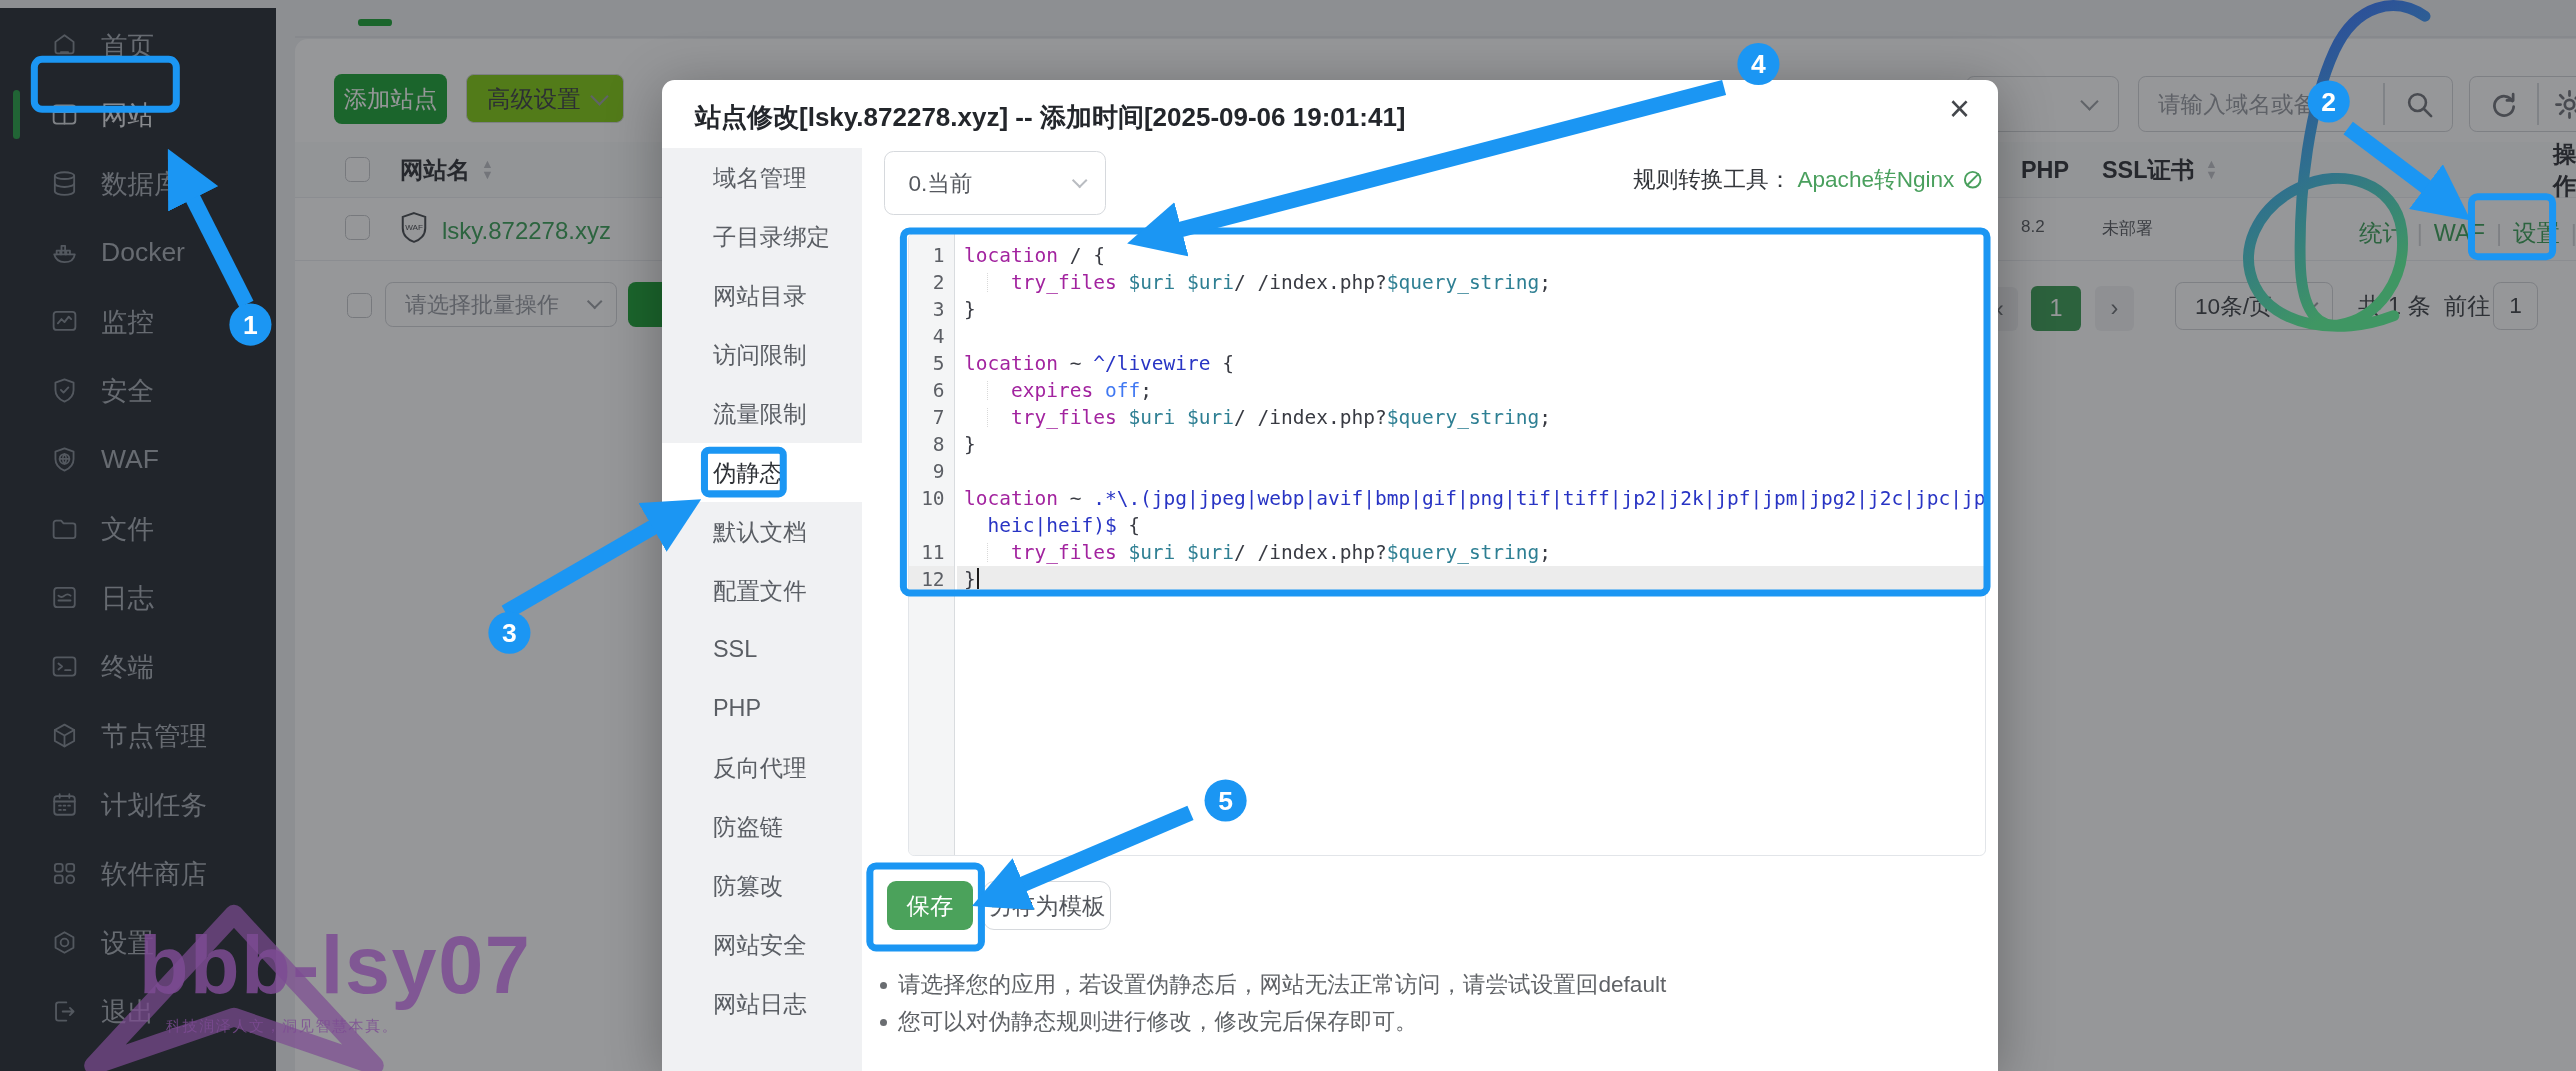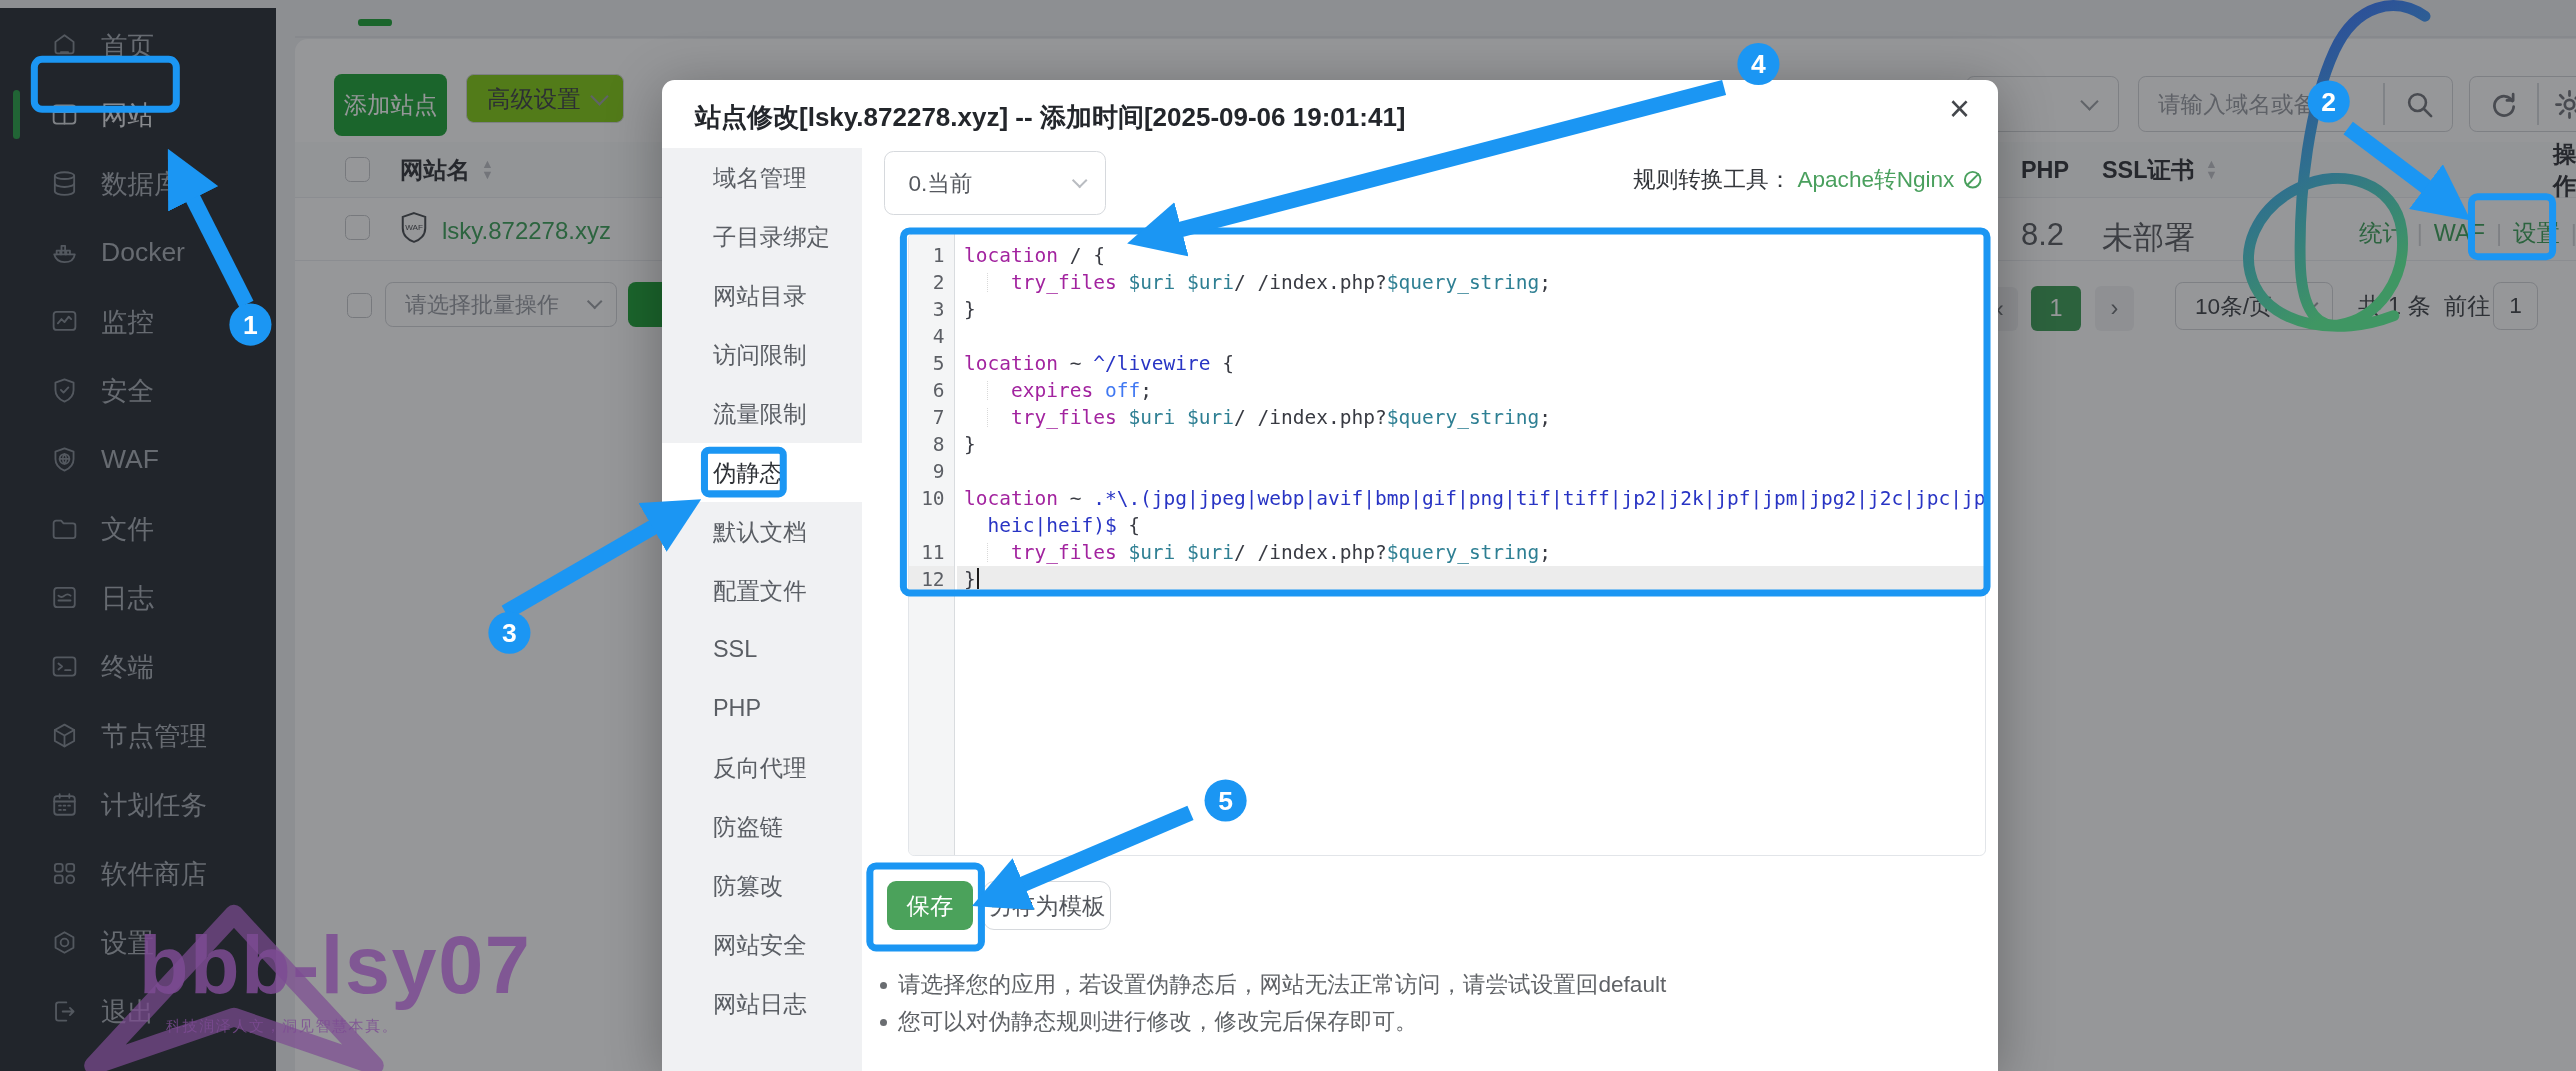--- a/index.html
+++ b/index.html
@@ -23,21 +23,21 @@
   .hline{height:1.6px;background:#e4e6e9;}
   .btn{display:flex;align-items:center;justify-content:center;font-size:23.4px;border-radius:7.8px;box-sizing:border-box;}
   .btn-green{background:#20a53a;color:#fff;}
   .btn-plain{background:#84cc16;border:1.6px solid #d2d5d9;color:#3f4247;}
   .ctrl{background:#fff;border:1.6px solid #d3d5d9;border-radius:7.8px;box-sizing:border-box;
         display:flex;align-items:center;font-size:22.6px;color:#9a9da4;}
   .chev{width:11px;height:11px;border-right:2.3px solid #9da0a6;border-bottom:2.3px solid #9da0a6;
         transform:rotate(45deg);display:inline-block;flex:none;}
   .cbx{width:25px;height:25px;border:1.6px solid #c6c8cc;border-radius:5.5px;background:#fff;box-sizing:border-box;}
   .th{font-size:23.4px;color:#33363b;font-weight:bold;display:flex;align-items:center;}
-  .td{font-size:31px;color:#5b5e63;}
+  .td{font-size:17px;color:#5b5e63;}
   .sorter{display:inline-flex;flex-direction:column;font-size:12.5px;line-height:11px;color:#bfc2c7;margin-left:11px;}
   .green-link{color:#3fa35c;}
   .sep{color:#d4d6d9;margin:0 11px;}
   .pag{display:flex;align-items:center;justify-content:center;font-size:23.4px;border-radius:6.2px;}
   
   .overlay{left:0;top:0;width:2576px;height:1072px;background:rgba(22,25,29,.45);z-index:5;}
   .modal{left:662px;top:80px;width:1336px;height:992px;background:#fff;border-radius:12.5px 12.5px 0 0;
          box-shadow:0 9.4px 55px rgba(0,0,0,.3);z-index:6;}
   .m-title{left:33px;top:20px;font-size:26px;font-weight:bold;color:#23262b;}
   .m-close{right:28px;top:11px;font-size:36px;color:#44474c;line-height:36px;}
@@ -192,21 +192,21 @@
           <span>退出</span>
         </li>
       </ul>
   </aside>
 
   <div class="page">
     <div class="abs" style="left:358px;top:19px;width:34px;height:7px;background:#20a53a;border-radius:3.1px;"></div>
     <div class="abs hline" style="left:295px;top:36px;width:2281px;"></div>
     <div class="abs card" style="left:295px;top:39px;width:2281px;height:1033px;"></div>
 
-    <div class="abs btn btn-green" style="left:334px;top:74px;width:113px;height:62px;">
+    <div class="abs btn btn-green" style="left:334px;top:74px;width:113px;height:50px;">
         <span>添加站点</span>
       </div>
     <div class="abs btn btn-plain" style="left:466px;top:74px;width:158px;height:49px;justify-content:space-between;padding:0 17px 0 20px;">
       <span>高级设置</span>
       <span class="chev" style="margin-top:-4.7px;"></span>
     </div>
 
     <div class="abs ctrl" style="left:1966px;top:76px;width:153px;height:56px;justify-content:flex-end;padding-right:22px;">
       <span class="chev" style="margin-top:-4.7px;"></span>
     </div>

